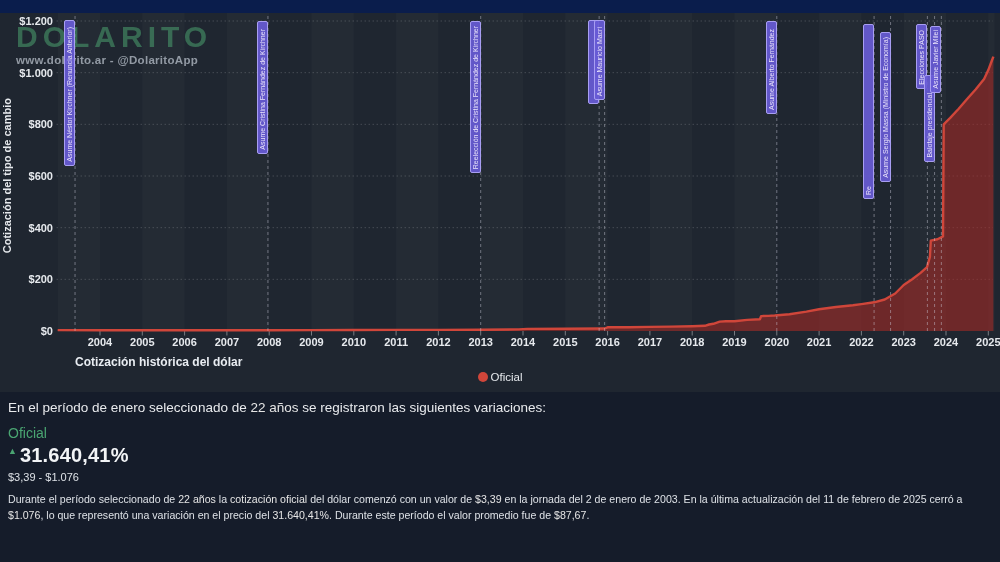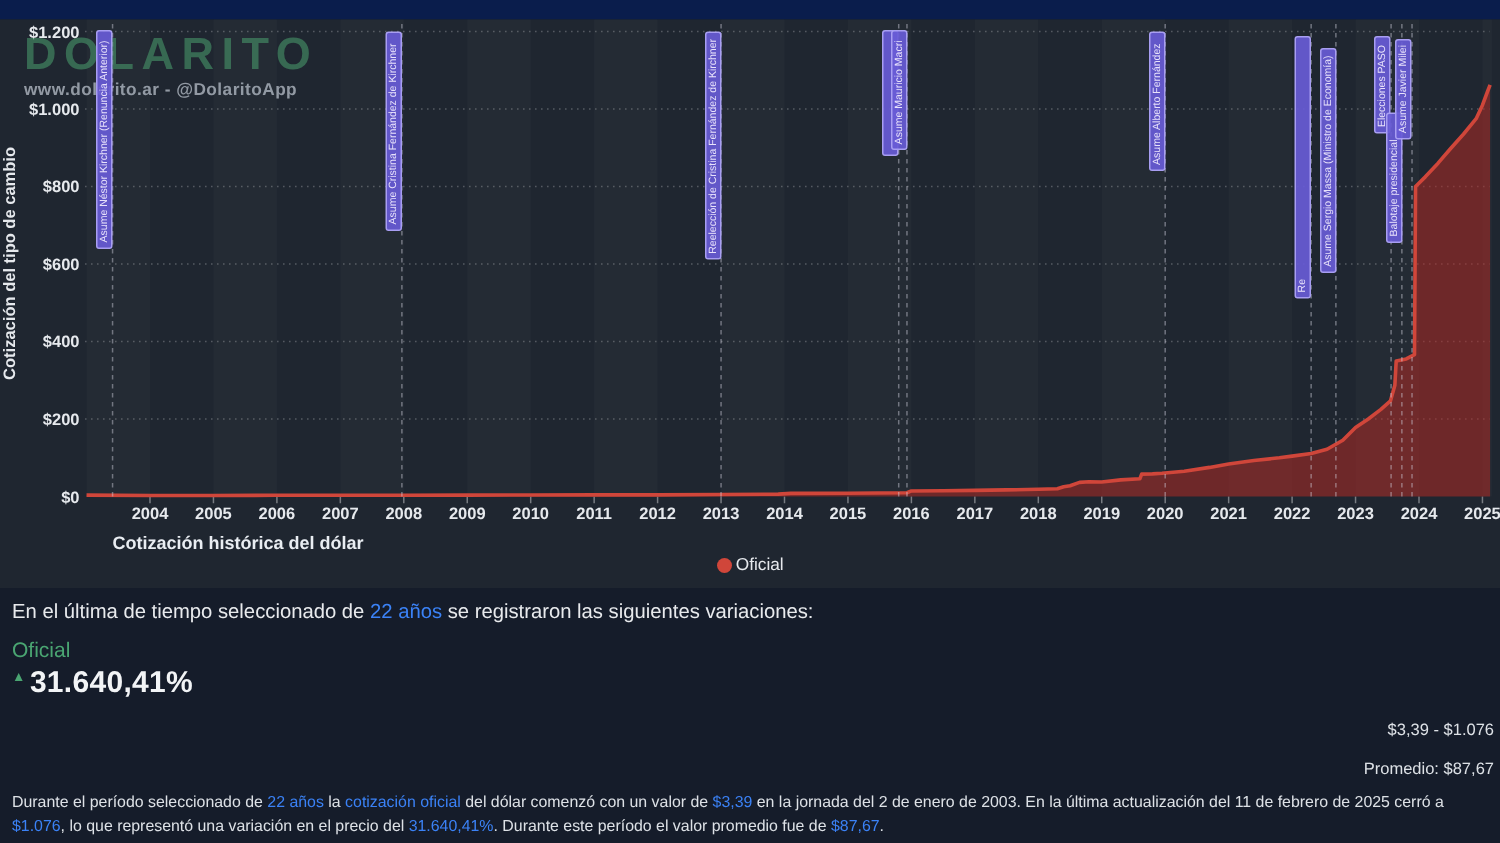--- a/index.html
+++ b/index.html
@@ -33,23 +33,23 @@
     overflow:hidden;z-index:3;}
   .annot span{writing-mode:vertical-rl;transform:rotate(180deg);font-size:7px;color:#e8e2fb;
     white-space:nowrap;padding:3px 0;line-height:9px;}
 
   .summary{position:absolute;left:8px;top:400px;width:988px;z-index:2;}
   .intro{font-size:13.5px;color:#e8eaed;margin:0;}
   .series-name{margin-top:10px;font-size:14px;color:#4aa572;}
   .variation-row{margin-top:3px;display:flex;align-items:flex-start;}
   .tri{font-size:9px;color:#4aa572;margin-top:2px;}
   .pct{font-size:20px;font-weight:700;color:#f2f4f6;margin-left:3px;letter-spacing:0.2px;}
-  .small{font-size:11px;color:#dde1e6;margin-top:15px;line-height:11px;text-align:right;}
+  .small{font-size:11px;color:#dde1e6;margin-top:5px;line-height:11px;}
   .footnote{font-size:10.6px;color:#dde1e6;margin:9px 0 0;line-height:15.5px;}
-  .g{color:#3b82f6;}
+  .g{color:#e5e5e5;}
 </style>
 </head>
 <body>
 
 <div class="topbar"></div>
 <div class="chart-bg"></div>
 
 <div class="watermark">
   <div class="wm-brand">DOLARITO</div>
   <div class="wm-tag">www.dolarito.ar - @DolaritoApp</div>
@@ -182,22 +182,21 @@
 <div class="chart-title">Cotización histórica del dólar</div>
 
 <div class="legend">
   <div class="legend-item">
     <span class="legend-dot" id="legend-dot" style="background: rgb(208, 70, 58);"></span>
     <span class="legend-label">Oficial</span>
   </div>
 </div>
 
 <div class="summary">
-  <p class="intro" id="intro"><span>En el última de tiempo seleccionado de </span><span class="g">22 años</span><span> se registraron las siguientes variaciones:</span></p>
+  <p class="intro" id="intro"><span>En el período de enero seleccionado de </span><span class="g">22 años</span><span> se registraron las siguientes variaciones:</span></p>
   <div class="series-name">Oficial</div>
   <div class="variation-row">
     <span class="tri">▲</span>
     <span class="pct">31.640,41%</span>
   </div>
   <div class="small">$3,39 - $1.076</div>
-  <div class="small">Promedio: $87,67</div>
   <p class="footnote" id="footnote"><span>Durante el período seleccionado de </span><span class="g">22 años</span><span> la </span><span class="g">cotización oficial</span><span> del dólar comenzó con un valor de </span><span class="g">$3,39</span><span> en la jornada del 2 de enero de 2003. En la última actualización del 11 de febrero de 2025 cerró a </span><span class="g">$1.076</span><span>, lo que representó una variación en el precio del </span><span class="g">31.640,41%</span><span>. Durante este período el valor promedio fue de </span><span class="g">$87,67</span><span>.</span></p>
 </div>
 
 </body></html>

